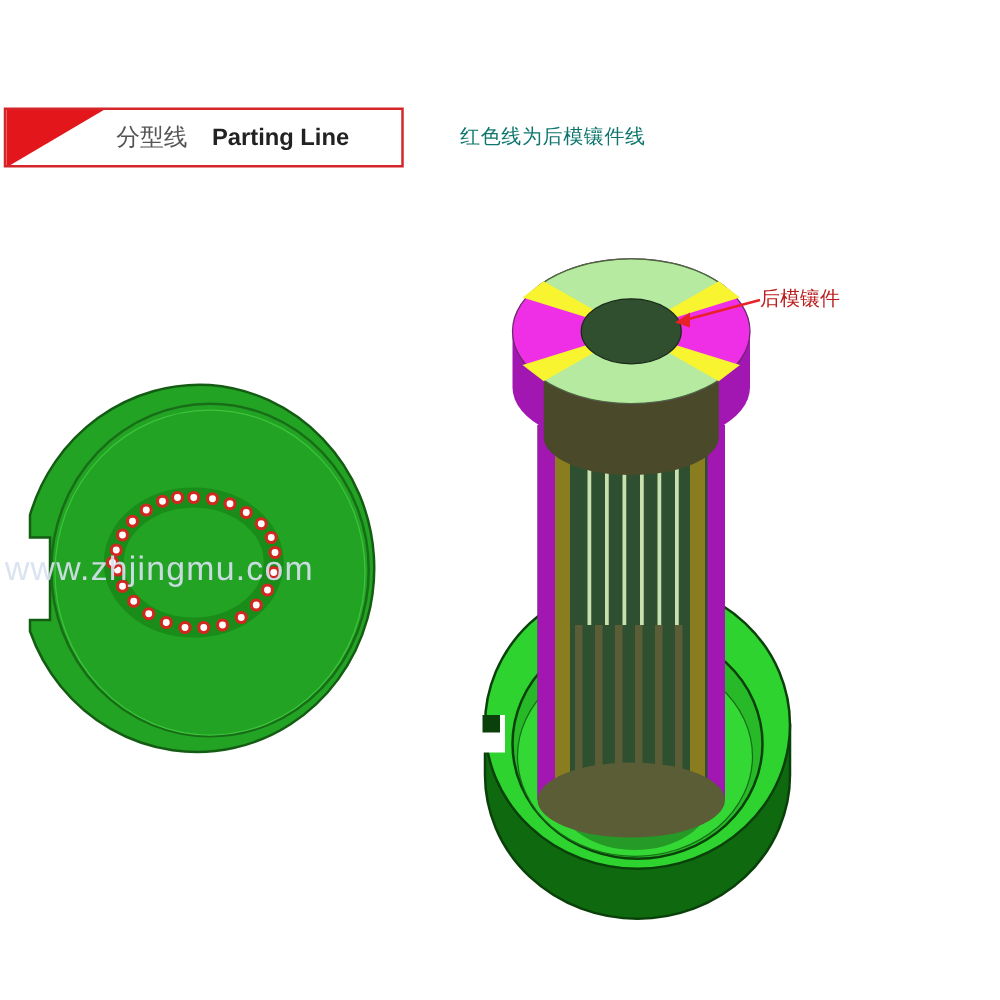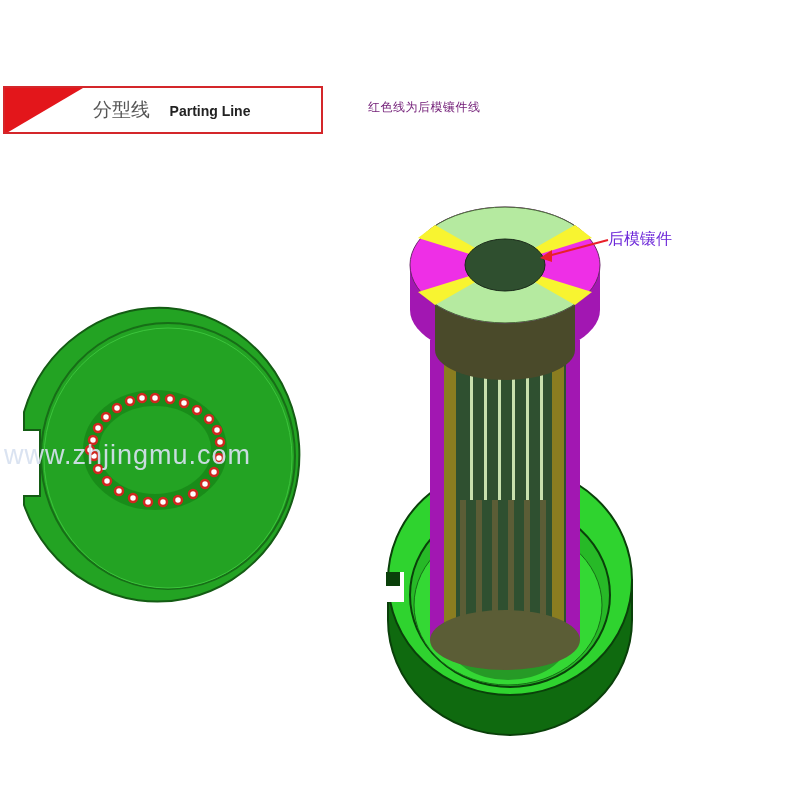--- a/index.html
+++ b/index.html
@@ -1,23 +1,23 @@
 <!DOCTYPE html>
 <html><head>
 <meta charset="utf-8">
 <style>
   html, body { margin:0; padding:0; }
   body { width:800px; height:800px; background:#ffffff; position:relative; overflow:hidden; font-family:"Liberation Sans", sans-serif; }
   .banner { position:absolute; left:3px; top:86px; width:320px; height:48px; border:2px solid #d4262a; box-sizing:border-box; background:#fff; overflow:hidden; }
   .banner-tri { position:absolute; left:0; top:0; width:0; height:0; border-top:46px solid #e3161b; border-right:78px solid transparent; }
   .banner-title { position:absolute; left:88px; top:9px; font-size:20px; color:#444; white-space:nowrap; }
   .banner-title .cn { font-family:Liberation Mono, monospace; font-size:19px; color:#555; margin-right:14px; }
-  .banner-title .en { font-weight:bold; font-size:14px; color:#222; }
-  .note { position:absolute; left:368px; top:99px; font-family:Liberation Sans, sans-serif; font-size:12px; color:#701a75; letter-spacing:0.5px; }
-  .callout { position:absolute; left:608px; top:229px; font-family:"DejaVu Sans", sans-serif; font-size:16px; color:#6d28d9; }
+  .banner-title .en { font-weight:bold; font-size:19px; color:#222; }
+  .note { position:absolute; left:368px; top:99px; font-family:Liberation Sans, sans-serif; font-size:16px; color:#0f766e; letter-spacing:0.5px; }
+  .callout { position:absolute; left:608px; top:229px; font-family:"DejaVu Sans", sans-serif; font-size:16px; color:#b91c1c; }
   .watermark { position:absolute; left:4px; top:440px; font-family:Liberation Sans, sans-serif; font-size:27px; color:rgba(215,225,240,0.92); letter-spacing:1px; white-space:nowrap; }
   svg.fig { position:absolute; }
 </style>
 </head>
 <body>
 
 <div class="banner">
   <div class="banner-tri"></div>
   <div class="banner-title">
     <span class="cn">分型线</span>

